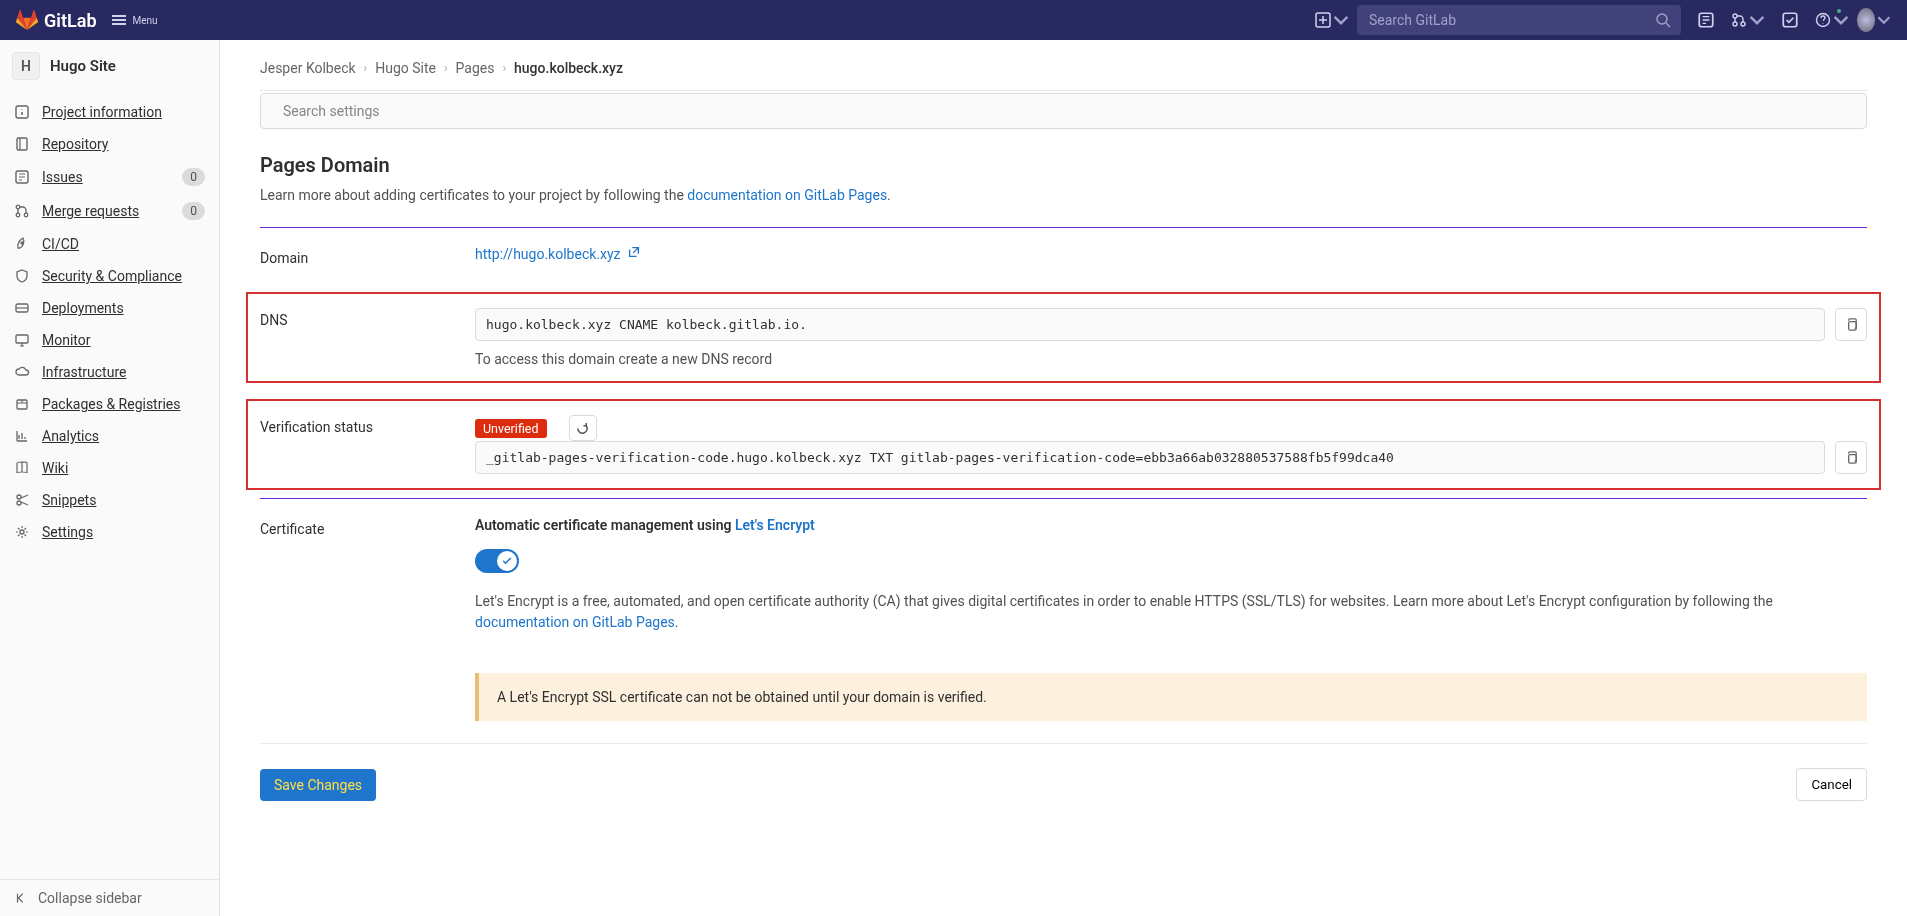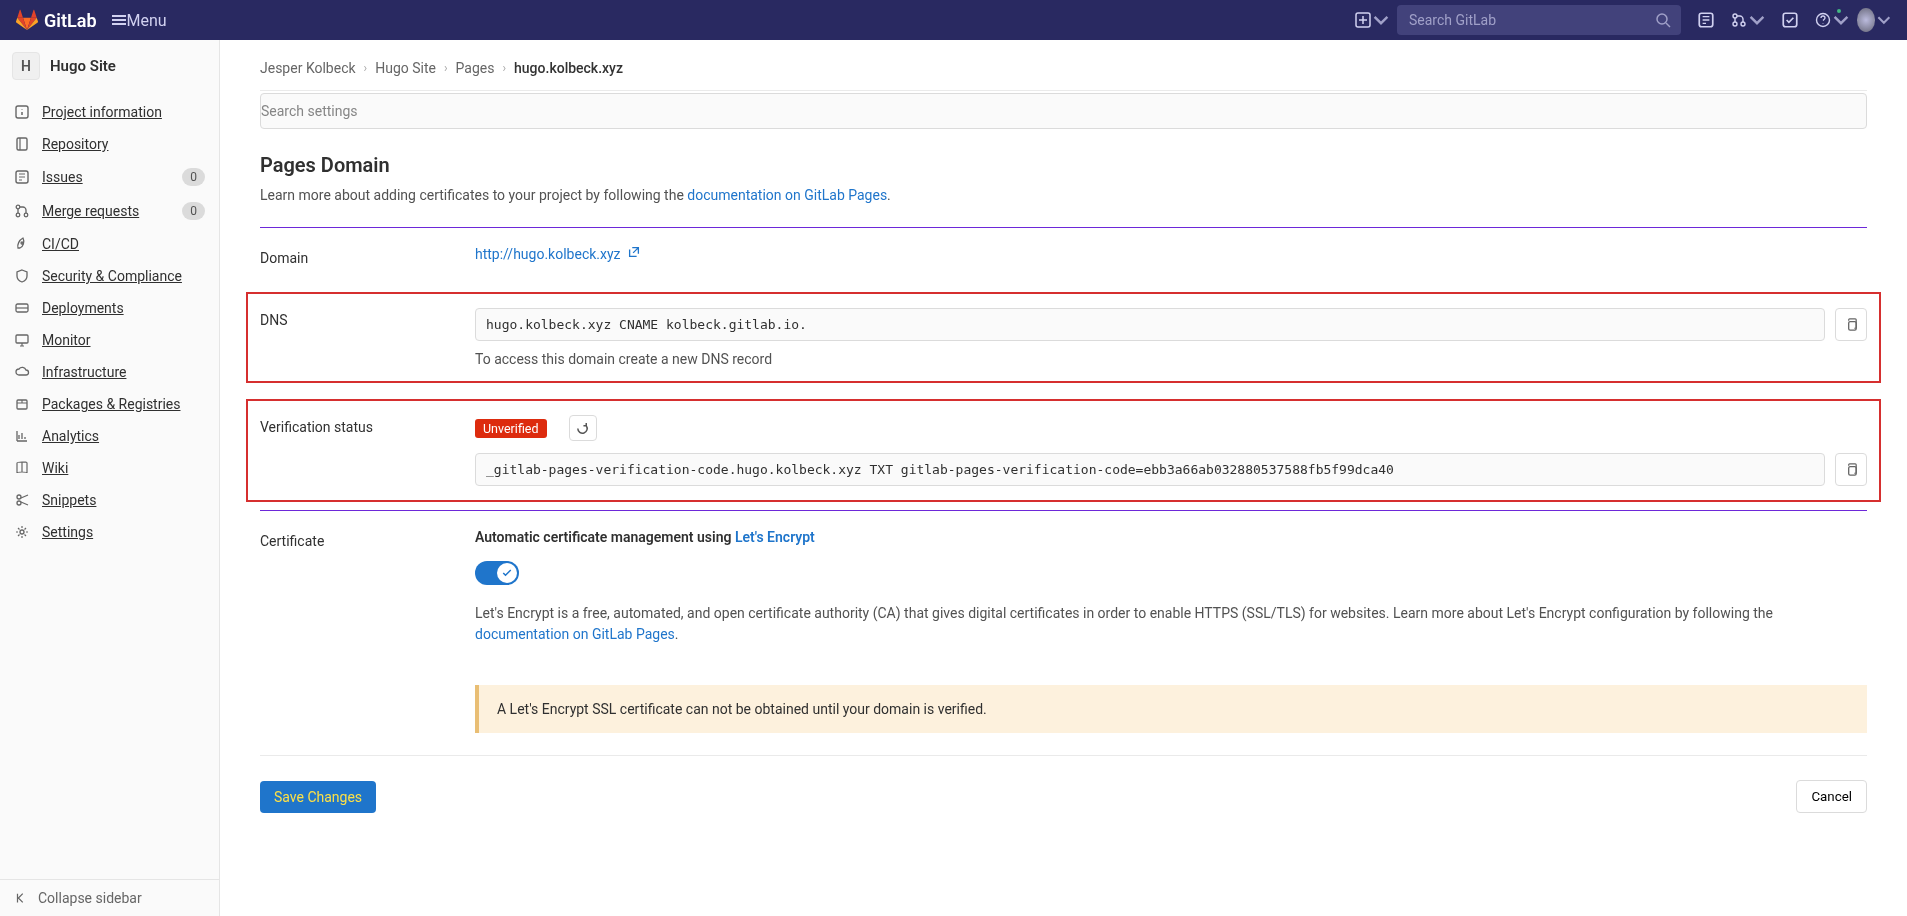--- a/index.html
+++ b/index.html
@@ -1,24 +1,24 @@
 <!DOCTYPE html>
 <html><head>
 <meta charset="utf-8">
 <style>
 * { margin:0; padding:0; box-sizing:border-box; font-family:-apple-system,BlinkMacSystemFont,"Segoe UI",Roboto,sans-serif; }
 body { font-size:14px; color:#303030; background:#fff; }
 .topbar { height:40px; background:#292961; color:#fff; display:flex; align-items:center; padding:0 16px; justify-content:space-between; }
 .topbar-left { display:flex; align-items:center; gap:14px; }
 .logo { display:flex; align-items:center; gap:6px; font-weight:600; font-size:18px; }
 .logo svg { width:22px; height:22px; }
-.menu-btn { display:flex; align-items:center; cursor:pointer; color:#d1d1f0; font-size:16px; }
+.menu-btn { display:flex; align-items:center; gap:6px; cursor:pointer; color:#d1d1f0; font-size:10px; }
 .menu-btn svg { width:16px; height:16px; fill:#d1d1f0; }
 .topbar-right { display:flex; align-items:center; gap:8px; }
-.search-box { background:#42427b; border:none; border-radius:4px; height:30px; width:284px; padding:0 32px 0 12px; color:#fff; font-size:14px; }
+.search-box { background:#42427b; border:none; border-radius:4px; height:30px; width:324px; padding:0 32px 0 12px; color:#fff; font-size:14px; }
 .search-box::placeholder { color:#a0a0c8; }
 .search-wrap { position:relative; display:flex; align-items:center; }
 .search-wrap .s-icon { position:absolute; right:10px; width:16px; height:16px; fill:#a0a0c8; }
 .top-icon { width:34px; height:34px; display:flex; align-items:center; justify-content:center; cursor:pointer; position:relative; }
 .top-icon svg { width:18px; height:18px; fill:#d1d1f0; }
 .chev { width:10px; height:10px; fill:#a0a0c8; margin-left:2px; }
 .plus-box { display:flex; align-items:center; }
 .avatar { width:24px; height:24px; border-radius:50%; background:radial-gradient(circle,#bbd,#667); }
 .dot { position:absolute; top:4px; right:6px; width:8px; height:8px; background:#42b983; border-radius:50%; border:2px solid #292961; }
 
@@ -33,40 +33,40 @@
 .nav-label { flex:1;text-decoration:underline; }
 .nav-badge { background:#dbdbdb; color:#525252; border-radius:10px; padding:0 8px; font-size:12px; height:18px; display:flex; align-items:center; }
 .collapse { border-top:1px solid #e5e5e5; padding:10px 14px; display:flex; align-items:center; gap:10px; cursor:pointer; color:#666; }
 .collapse svg { width:14px; height:14px; fill:#666; }
 
 .main { flex:1; overflow-y:auto; padding:16px 40px 40px 40px; }
 .breadcrumb { display:flex; align-items:center; gap:8px; font-size:14px; color:#666; padding:4px 0 14px 0; border-bottom:1px solid #eaeaea; margin-bottom:2px; }
 .breadcrumb span.sep { color:#aaa; font-size:12px; }
 .breadcrumb a { color:#666; text-decoration:none; }
 .breadcrumb .current { color:#333; font-weight:500; }
-.search-settings { width:100%; border:1px solid #dbdbdb; background:#fafafa; border-radius:4px; height:36px; padding:0 0; font-size:14px; margin-bottom:24px; }
+.search-settings { width:100%; border:1px solid #dbdbdb; background:#fafafa; border-radius:4px; height:36px; padding:0 22px; font-size:14px; margin-bottom:24px; }
 .search-settings::placeholder { color:#868686; }
 
 h1.sect-title { font-size:20px; font-weight:600; margin-bottom:10px; }
 .sect-desc { color:#525252; margin-bottom:24px; }
 .sect-desc a, a.link { color:#1f75cb; text-decoration:none; }
 
 .form-rows { display:flex; flex-direction:column; }
 .form-row { display:flex; padding:18px 0; border-top:1px solid #6d28d9; }
 .form-row.highlight { border:2px solid #d62f2f; padding:14px 12px; background:#fff; margin:8px -14px; }
 .row-label { width:215px; font-weight:400; color:#303030; flex-shrink:0; padding-top:4px; }
 .row-content { flex:1; }
 .domain-link { color:#1f75cb; display:inline-flex; align-items:flex-start; gap:6px; }
 .domain-link svg { width:14px; height:14px; fill:#1f75cb; }
 .code-input-row { display:flex; gap:10px; align-items:stretch; }
 .code-input { flex:1; border:1px solid #dbdbdb; background:#fafafa; border-radius:4px; padding:8px 10px; font-family:Menlo,Monaco,monospace; font-size:13px; color:#303030; white-space:nowrap; overflow:hidden; }
 .copy-btn { width:32px; border:1px solid #dbdbdb; background:#fff; border-radius:4px; display:flex; align-items:center; justify-content:center; cursor:pointer; }
 .copy-btn svg { width:15px; height:15px; fill:#666; }
 .hint { color:#525252; font-size:14px; margin-top:10px; }
-.status-row { display:flex; align-items:center; gap:22px; margin-bottom:12px; }
+.status-row { display:flex; align-items:center; gap:22px; }
 .badge-unverified { background:#dd2b0e; color:#fff; padding:2px 8px; border-radius:3px; font-size:12.5px; }
 .retry-btn { border:1px solid #dbdbdb; background:#fff; border-radius:4px; width:28px; height:26px; display:flex; align-items:center; justify-content:center; cursor:pointer; }
 .retry-btn svg { width:15px; height:15px; fill:#555; }
 
 .cert-title { font-weight:600; margin-bottom:16px; }
 .toggle { width:44px; height:24px; background:#1f75cb; border-radius:12px; position:relative; cursor:pointer; margin-bottom:18px; }
 .toggle-knob { position:absolute; right:2px; top:2px; width:20px; height:20px; background:#fff; border-radius:50%; display:flex; align-items:center; justify-content:center; }
 .toggle-knob svg { width:12px; height:12px; fill:#1f75cb; }
 .cert-desc { color:#525252; line-height:1.5; }
 

